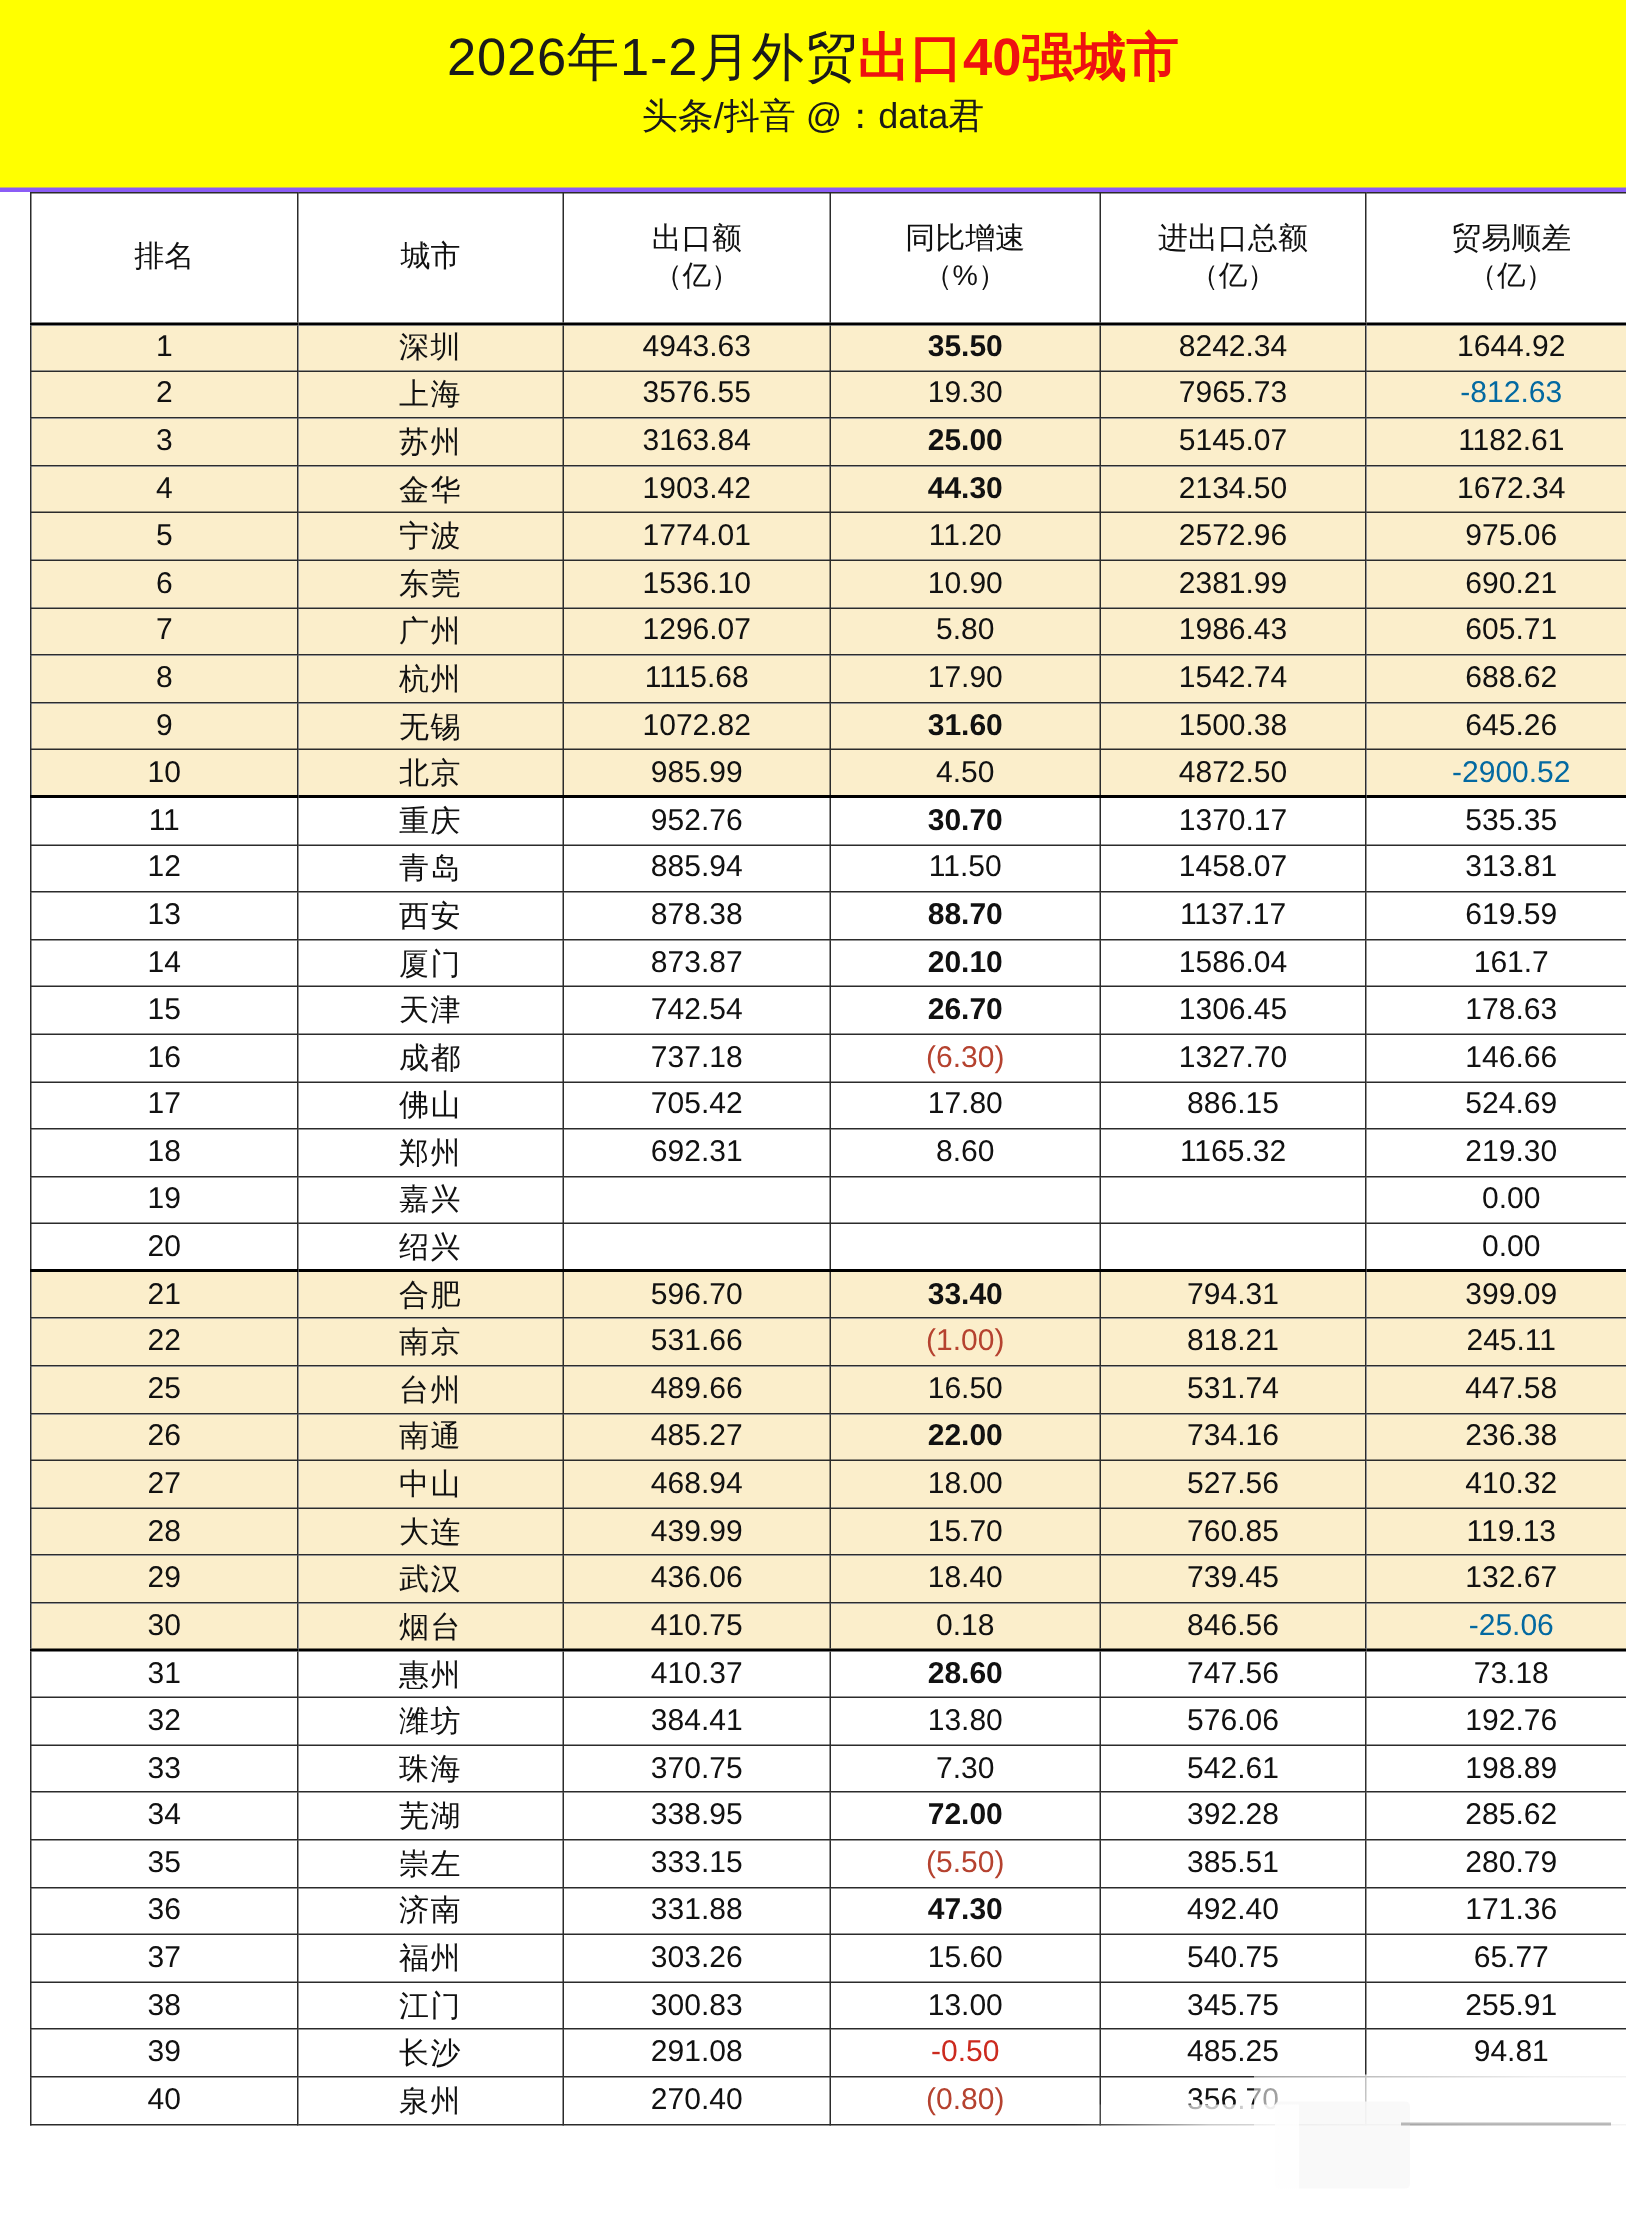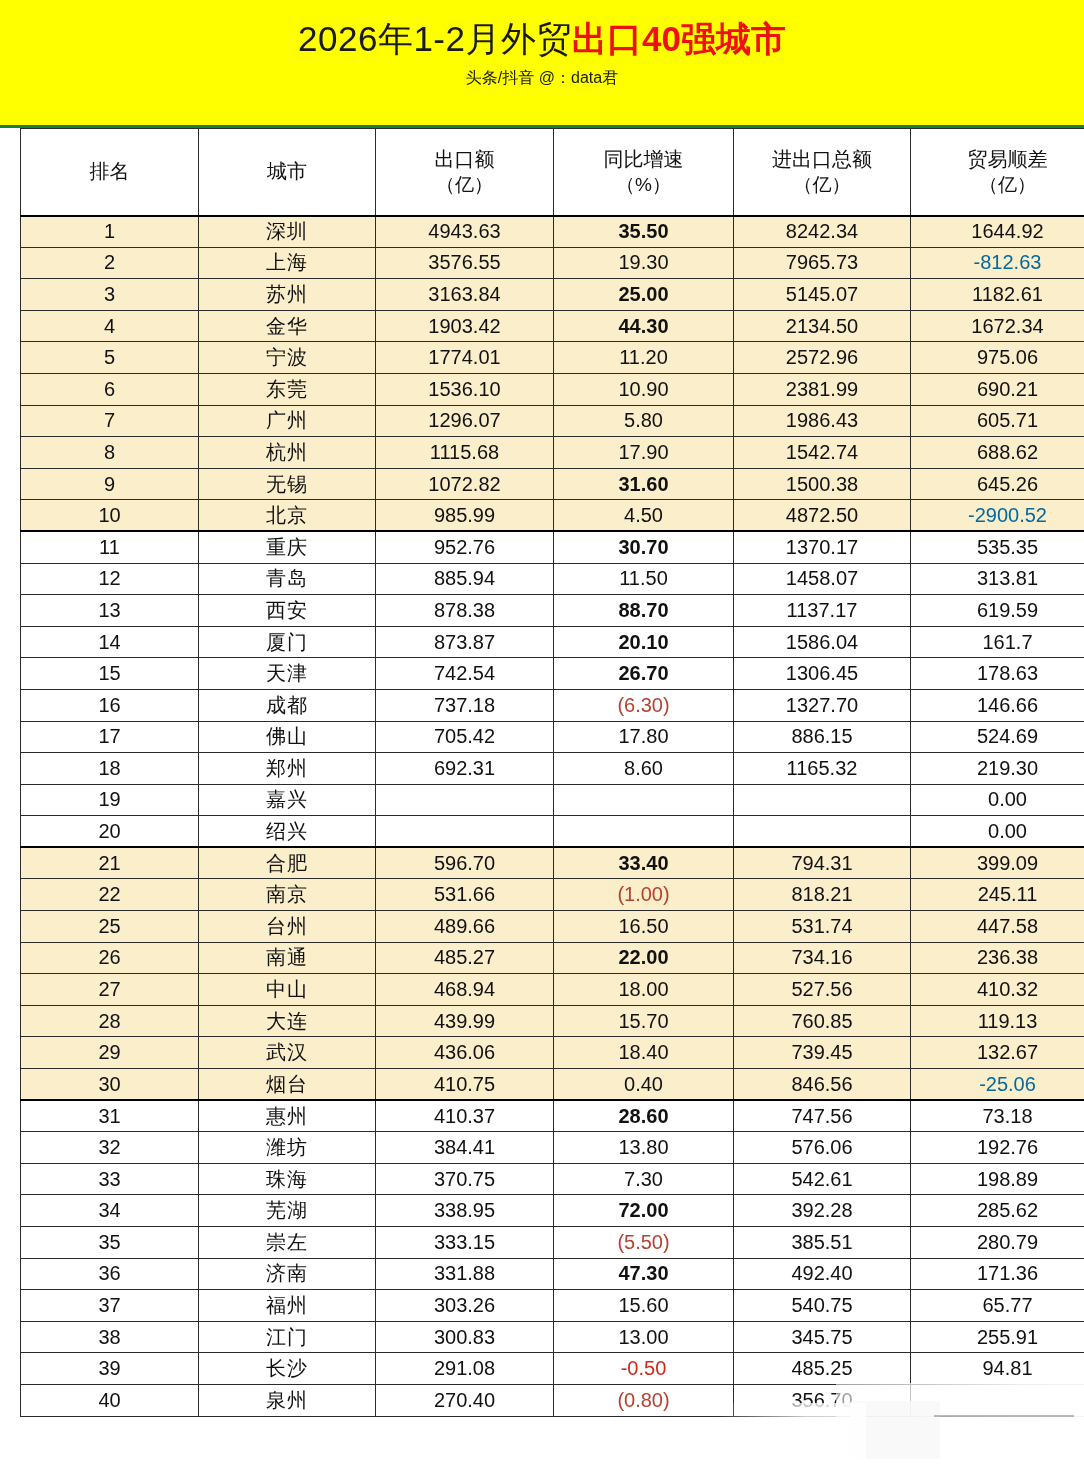--- a/index.html
+++ b/index.html
@@ -18,21 +18,21 @@
     width: 1084px;
     height: 1479px;
     background: #ffffff;
   }
 
   
   .banner {
     width: 1084px;
     height: 128px;
     background: #ffff00;
-    border-bottom: 3px solid #15803d;
+    border-bottom: 3px solid #8b5cf6;
     display: flex;
     flex-direction: column;
     align-items: center;
     justify-content: flex-start;
     padding-top: 18px;
   }
 
   .title-line {
     font-size: 35px;
     line-height: 42px;
@@ -46,21 +46,21 @@
     color: #1a1a1a;
   }
   .title-accent {
     font-weight: 900;
     color: #ee1111;
     letter-spacing: 0px;
   }
 
   .subtitle-line {
     margin-top: 2px;
-    font-size: 16px;
+    font-size: 24px;
     line-height: 32px;
     color: #1a1a1a;
     font-weight: 400;
     white-space: nowrap;
   }
 
   
   table.grid {
     width: 1084px;
     border-collapse: collapse;
@@ -409,21 +409,21 @@
           <td class="city">武汉</td>
           <td class="num">436.06</td>
           <td class="num">18.40</td>
           <td class="num">739.45</td>
           <td class="num">132.67</td>
         </tr>
         <tr class="band-warm">
           <td class="rank">30</td>
           <td class="city">烟台</td>
           <td class="num">410.75</td>
-          <td class="num">0.40</td>
+          <td class="num">0.18</td>
           <td class="num">846.56</td>
           <td class="num neg-strong">-25.06</td>
         </tr>
         <tr class="band-plain band-start">
           <td class="rank">31</td>
           <td class="city">惠州</td>
           <td class="num">410.37</td>
           <td class="num is-bold">28.60</td>
           <td class="num">747.56</td>
           <td class="num">73.18</td>

